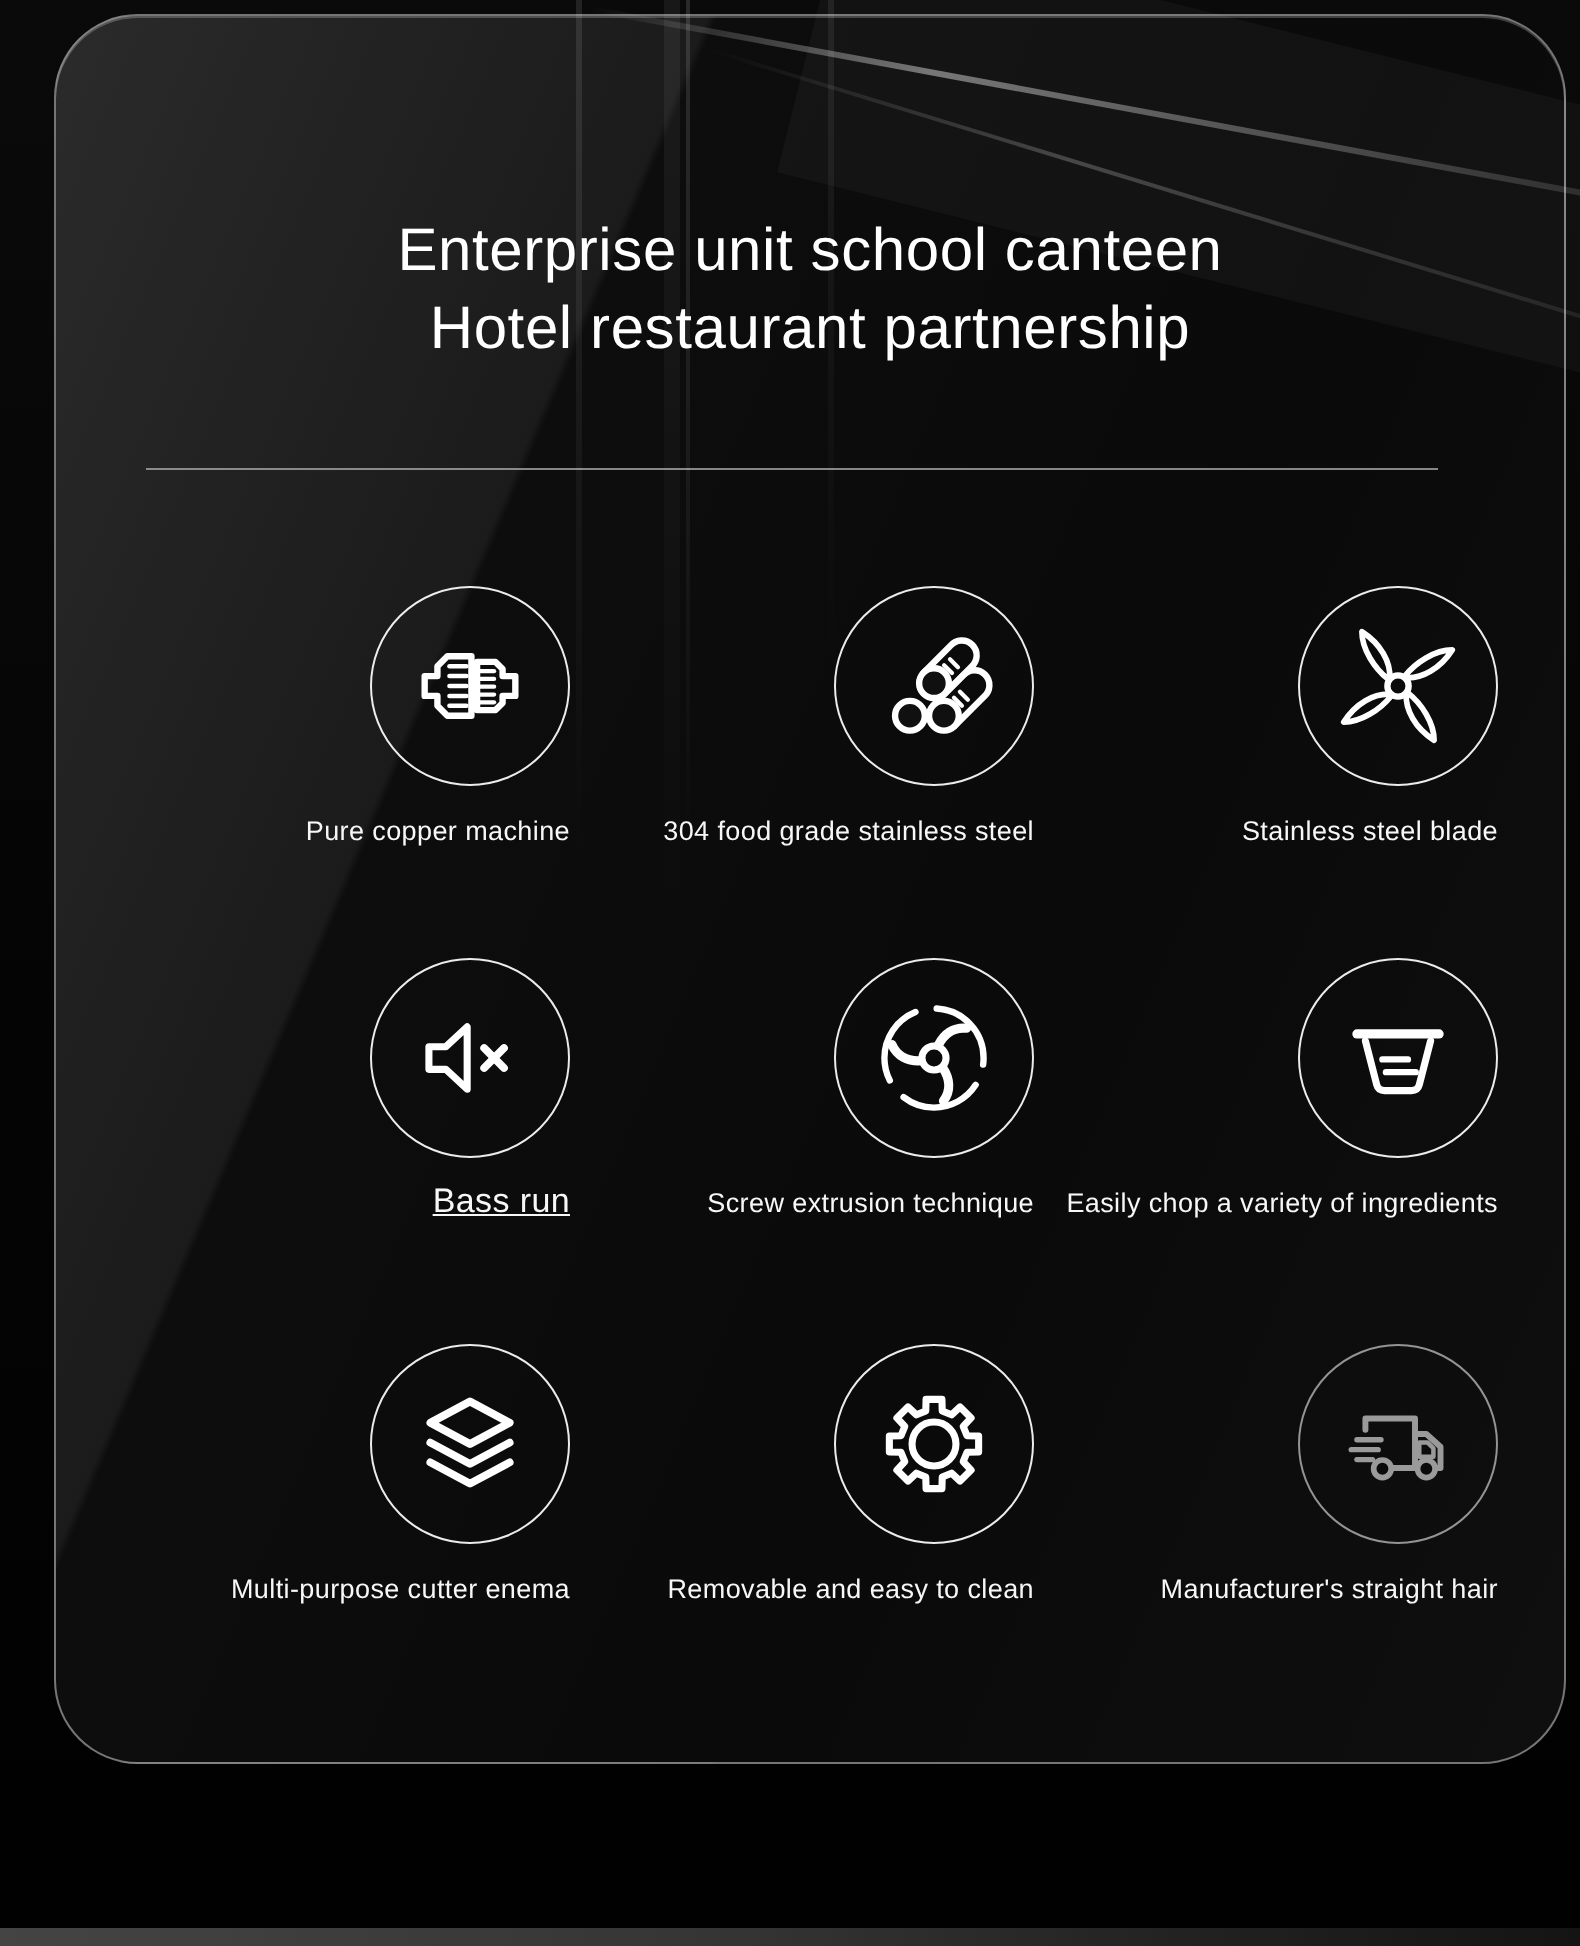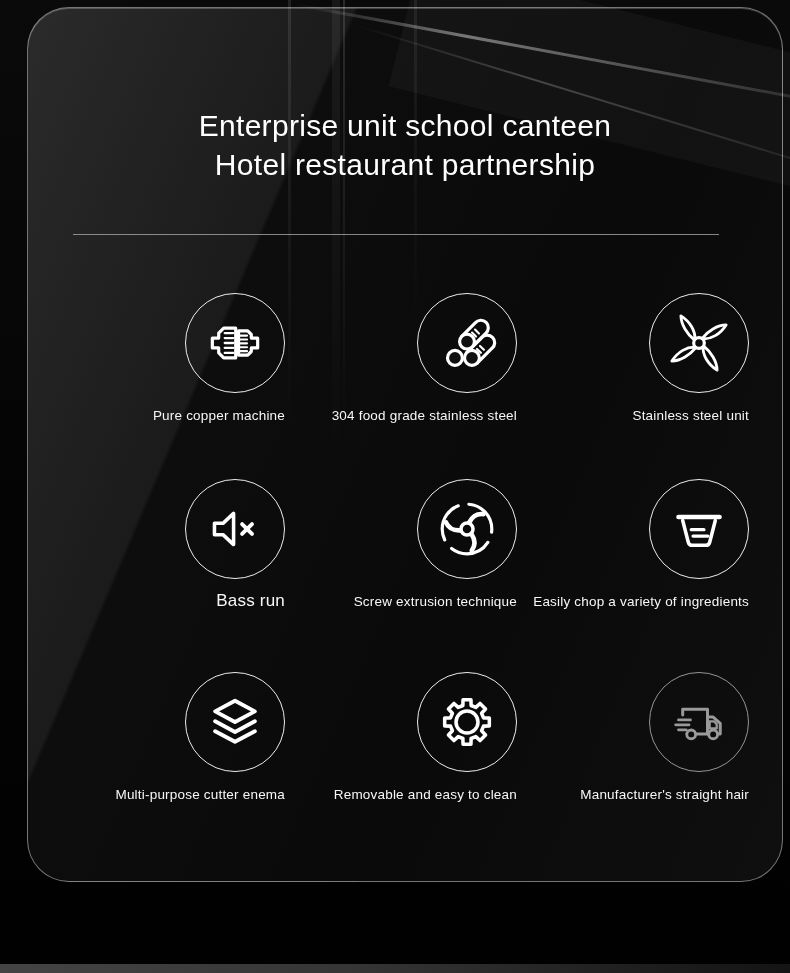--- a/index.html
+++ b/index.html
@@ -65,21 +65,21 @@
     display:flex; align-items:center; justify-content:center;
     flex:0 0 auto;
   }
   .cell.dim .ring { border-color:rgba(163,163,163,.9); }
   .ring svg { width:68px; height:68px; display:block; }
   .flabel {
     margin-top:15px; font-size:13.5px; letter-spacing:.2px;
     white-space:nowrap; color:#f7f7f7; font-weight:400;
   }
   .cell.dim .flabel { color:#f7f7f7; }
-  .flabel.big { font-size:17px; font-weight:500; margin-top:12px; }
+  .flabel.big { font-size:17px; font-weight:500; margin-top:12px;text-decoration:underline; }
   
   .bottom-strip {
     position:absolute; left:0; right:0; bottom:0; height:9px; z-index:3;
     background:linear-gradient(90deg,#444444 0%,#353535 45%,#202020 78%,#141414 100%);
   }
 </style>
 </head>
 <body>
 
 <div class="v-streak vs1"></div>
@@ -154,21 +154,21 @@
           <svg viewBox="0 0 96 96" fill="none" stroke="currentColor" stroke-linejoin="round" stroke-linecap="round">
             <g transform="translate(48,48) rotate(14)" stroke-width="4">
               <path d="M4,-7 C15,-9 26,-19 31,-34 C19,-31 8,-19 3,-8 Z"></path>
               <path transform="rotate(90)" d="M4,-7 C15,-9 26,-19 31,-34 C19,-31 8,-19 3,-8 Z"></path>
               <path transform="rotate(180)" d="M4,-7 C15,-9 26,-19 31,-34 C19,-31 8,-19 3,-8 Z"></path>
               <path transform="rotate(270)" d="M4,-7 C15,-9 26,-19 31,-34 C19,-31 8,-19 3,-8 Z"></path>
             </g>
             <circle cx="48" cy="48" r="7.5" stroke-width="4.5"></circle>
           </svg>
         </div>
-        <div class="flabel">Stainless steel unit</div>
+        <div class="flabel">Stainless steel blade</div>
       </div>
 
       <div class="cell">
         <div class="ring">
           <svg viewBox="0 0 96 96" fill="none" stroke="currentColor" stroke-linejoin="round" stroke-linecap="round">
             <path d="M19,40 H31 L46,26 V70 L31,56 H19 Z" stroke-width="5"></path>
             <path d="M58,41 L72,55" stroke-width="5.5"></path>
             <path d="M72,41 L58,55" stroke-width="5.5"></path>
           </svg>
         </div>

